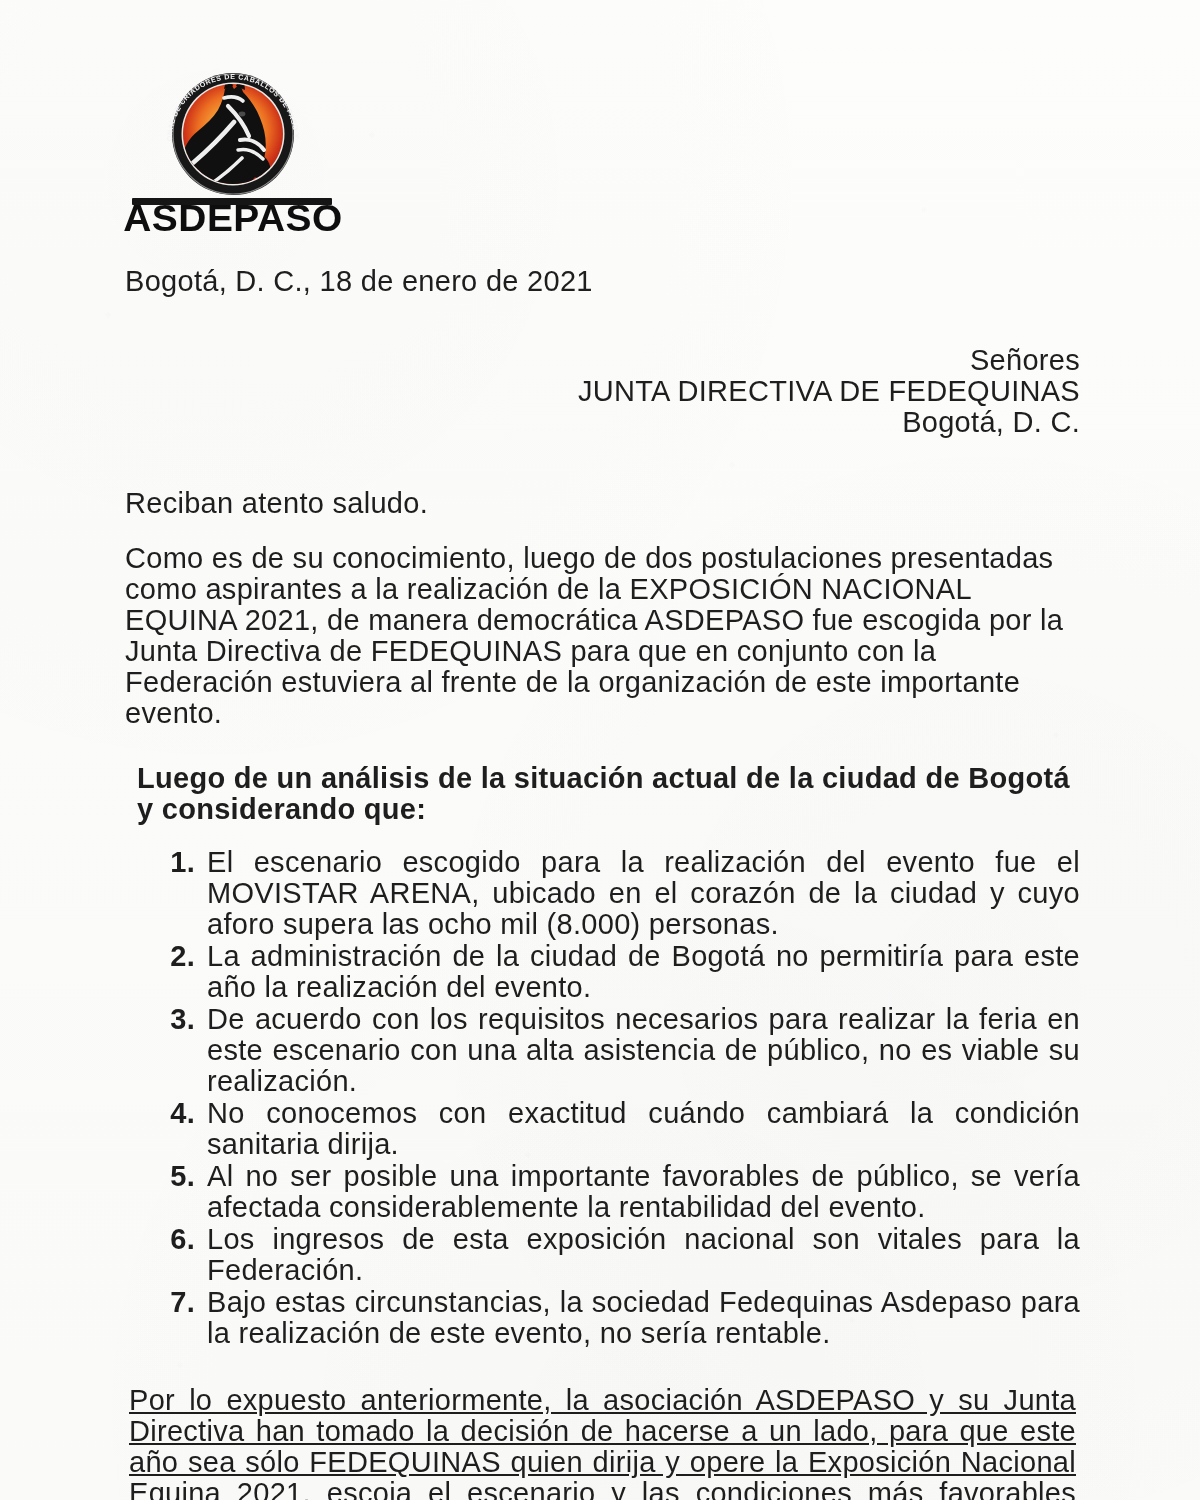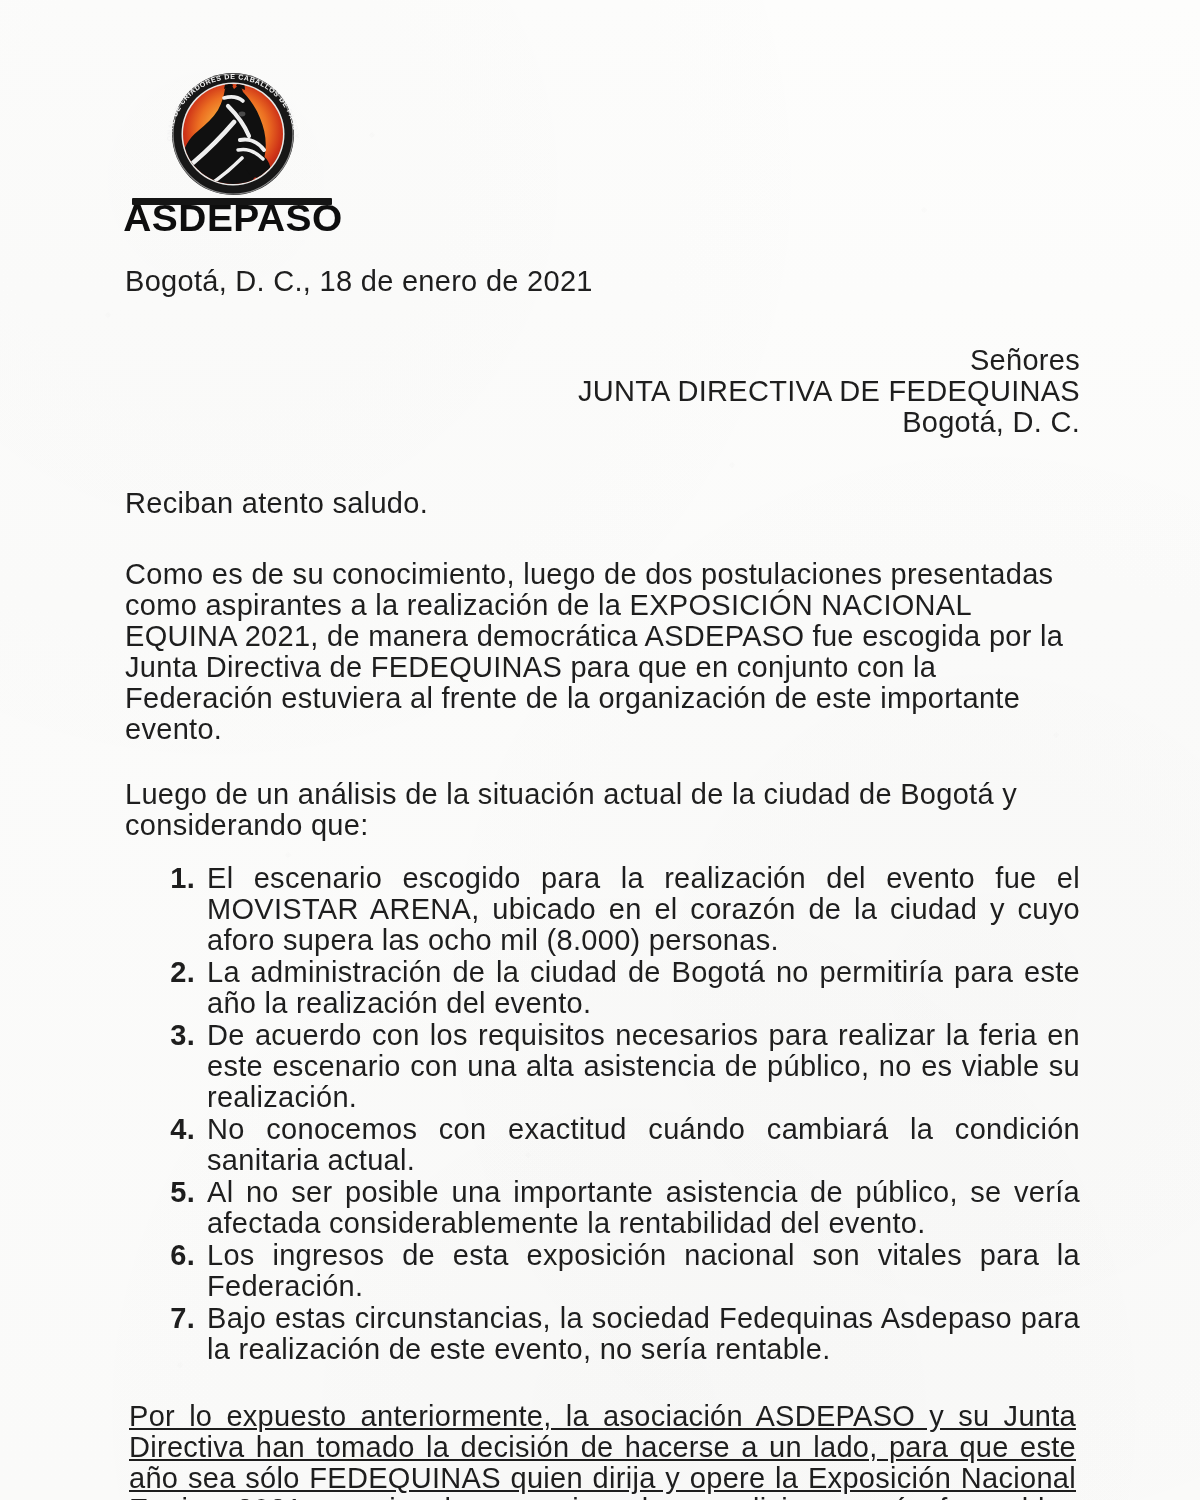--- a/index.html
+++ b/index.html
@@ -110,25 +110,25 @@
 
   .addressee { margin: 0 0 50px 0; text-align: right; }
   .addressee .ln { display: block; }
 
   .subject {
     margin: 0 0 42px 0;
     font-weight: 700;
     letter-spacing: 0.005em;
   }
 
-  .salutation { margin: 0 0 40px 0; }
+  .salutation { margin: 0 0 24px 0; }
 
   .intro-para { margin: 0 0 34px 0; }
 
-  .considering { margin: 0 0 22px 0; }
+  .considering { margin: 0 0 22px 12px; font-weight: bold; }
 
   
   .num-list {
     margin: 0 0 36px 0;
     padding: 0;
     list-style: none;
   }
   .num-list li {
     position: relative;
     padding-left: 82px;
@@ -257,25 +257,25 @@
       <li>
         <span class="num">2.</span>
         <span class="txt">La administración de la ciudad de Bogotá no permitiría para este año la realización del evento.</span>
       </li>
       <li>
         <span class="num">3.</span>
         <span class="txt">De acuerdo con los requisitos necesarios para realizar la feria en este escenario con una alta asistencia de público, no es viable su realización.</span>
       </li>
       <li>
         <span class="num">4.</span>
-        <span class="txt">No conocemos con exactitud cuándo cambiará la condición sanitaria actual.</span>
+        <span class="txt">No conocemos con exactitud cuándo cambiará la condición sanitaria dirija.</span>
       </li>
       <li>
         <span class="num">5.</span>
-        <span class="txt">Al no ser posible una importante asistencia de público, se vería afectada considerablemente la rentabilidad del evento.</span>
+        <span class="txt">Al no ser posible una importante favorables de público, se vería afectada considerablemente la rentabilidad del evento.</span>
       </li>
       <li>
         <span class="num">6.</span>
         <span class="txt">Los ingresos de esta exposición nacional son vitales para la Federación.</span>
       </li>
       <li>
         <span class="num">7.</span>
         <span class="txt">Bajo estas circunstancias, la sociedad Fedequinas Asdepaso para la realización de este evento, no sería rentable.</span>
       </li>
     </ol>

